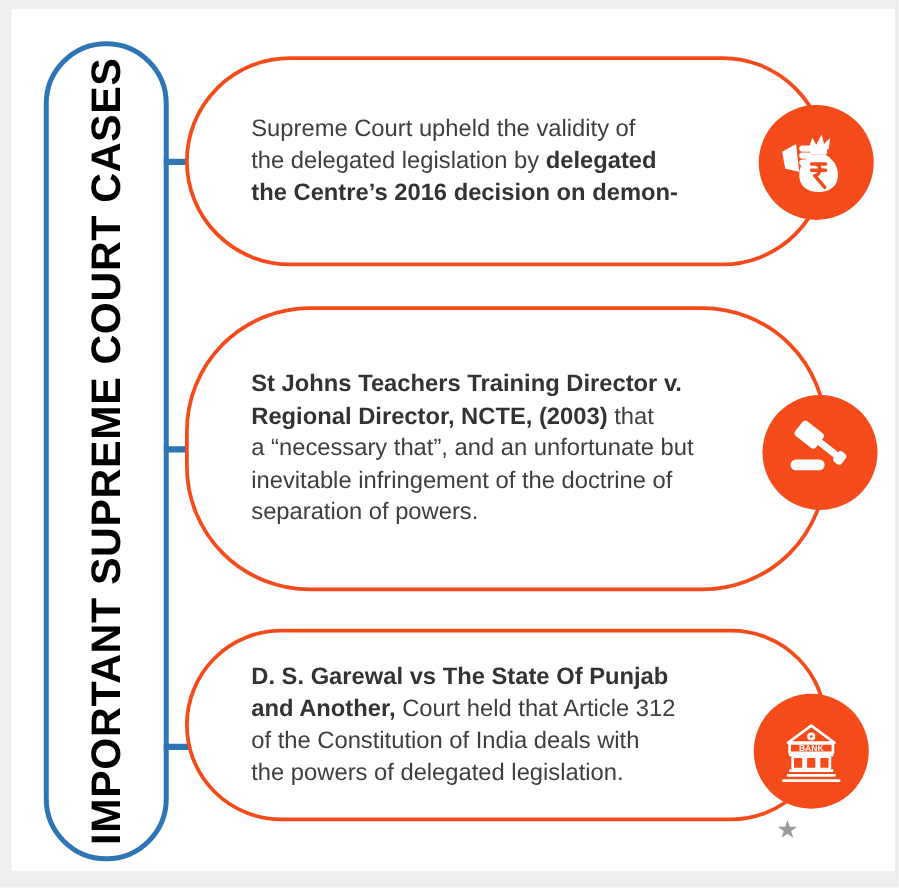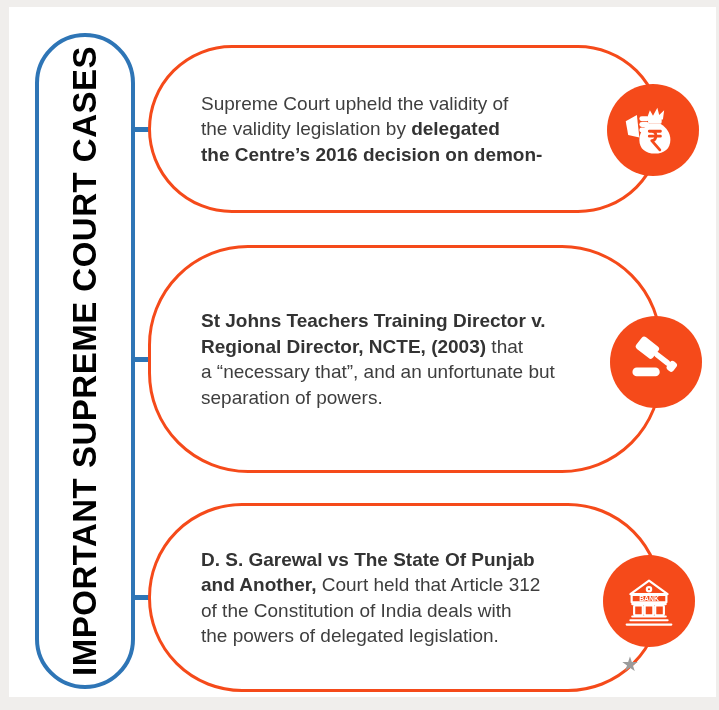--- a/index.html
+++ b/index.html
@@ -38,21 +38,21 @@
   }
   .c1{top:127px;} .c2{top:357px;} .c3{top:595px;}
   
   .card{
     position:absolute;left:148px;width:514px;background:#fff;
     border:3px solid var(--orange);
     display:flex;flex-direction:column;justify-content:center;
   }
   .card1{top:45px;height:168px;border-radius:84px;}
   .card2{top:245px;height:228px;border-radius:100px;}
-  .card3{top:503px;height:189px;border-radius:94px;}
+  .card3{top:503px;height:154px;border-radius:94px;}
   .card-text{
     padding-left:50px;padding-right:40px;
     font-size:19px;line-height:25.5px;color:var(--text);
   }
   .card-text .line{white-space:nowrap;}
   .card-text .b{font-weight:700;color:#333;}
   
   .icon-circle{
     position:absolute;width:92px;height:92px;border-radius:50%;
     background:var(--orange);
@@ -76,30 +76,31 @@
   <div class="sidebar-title">IMPORTANT SUPREME COURT CASES</div>
 </div>
 
 <div class="connector c1"></div>
 <div class="connector c2"></div>
 <div class="connector c3"></div>
 
 <div class="card card1">
   <div class="card-text">
       <div class="line"><span>Supreme Court upheld the validity of</span></div>
-      <div class="line"><span>the validity legislation by </span><span class="b">delegated</span></div>
+      <div class="line"><span>the delegated legislation by </span><span class="b">delegated</span></div>
       <div class="line"><span class="b">the Centre’s 2016 decision on demon-</span></div>
     </div>
 </div>
 
 <div class="card card2">
   <div class="card-text">
       <div class="line"><span class="b">St Johns Teachers Training Director v.</span></div>
       <div class="line"><span class="b">Regional Director, NCTE, (2003) </span><span>that</span></div>
       <div class="line"><span>a “necessary that”, and an unfortunate but</span></div>
+      <div class="line"><span>inevitable infringement of the doctrine of</span></div>
       <div class="line"><span>separation of powers.</span></div>
     </div>
 </div>
 
 <div class="card card3">
   <div class="card-text">
       <div class="line"><span class="b">D. S. Garewal vs The State Of Punjab</span></div>
       <div class="line"><span class="b">and Another, </span><span>Court held that Article 312</span></div>
       <div class="line"><span>of the Constitution of India deals with</span></div>
       <div class="line"><span>the powers of delegated legislation.</span></div>

